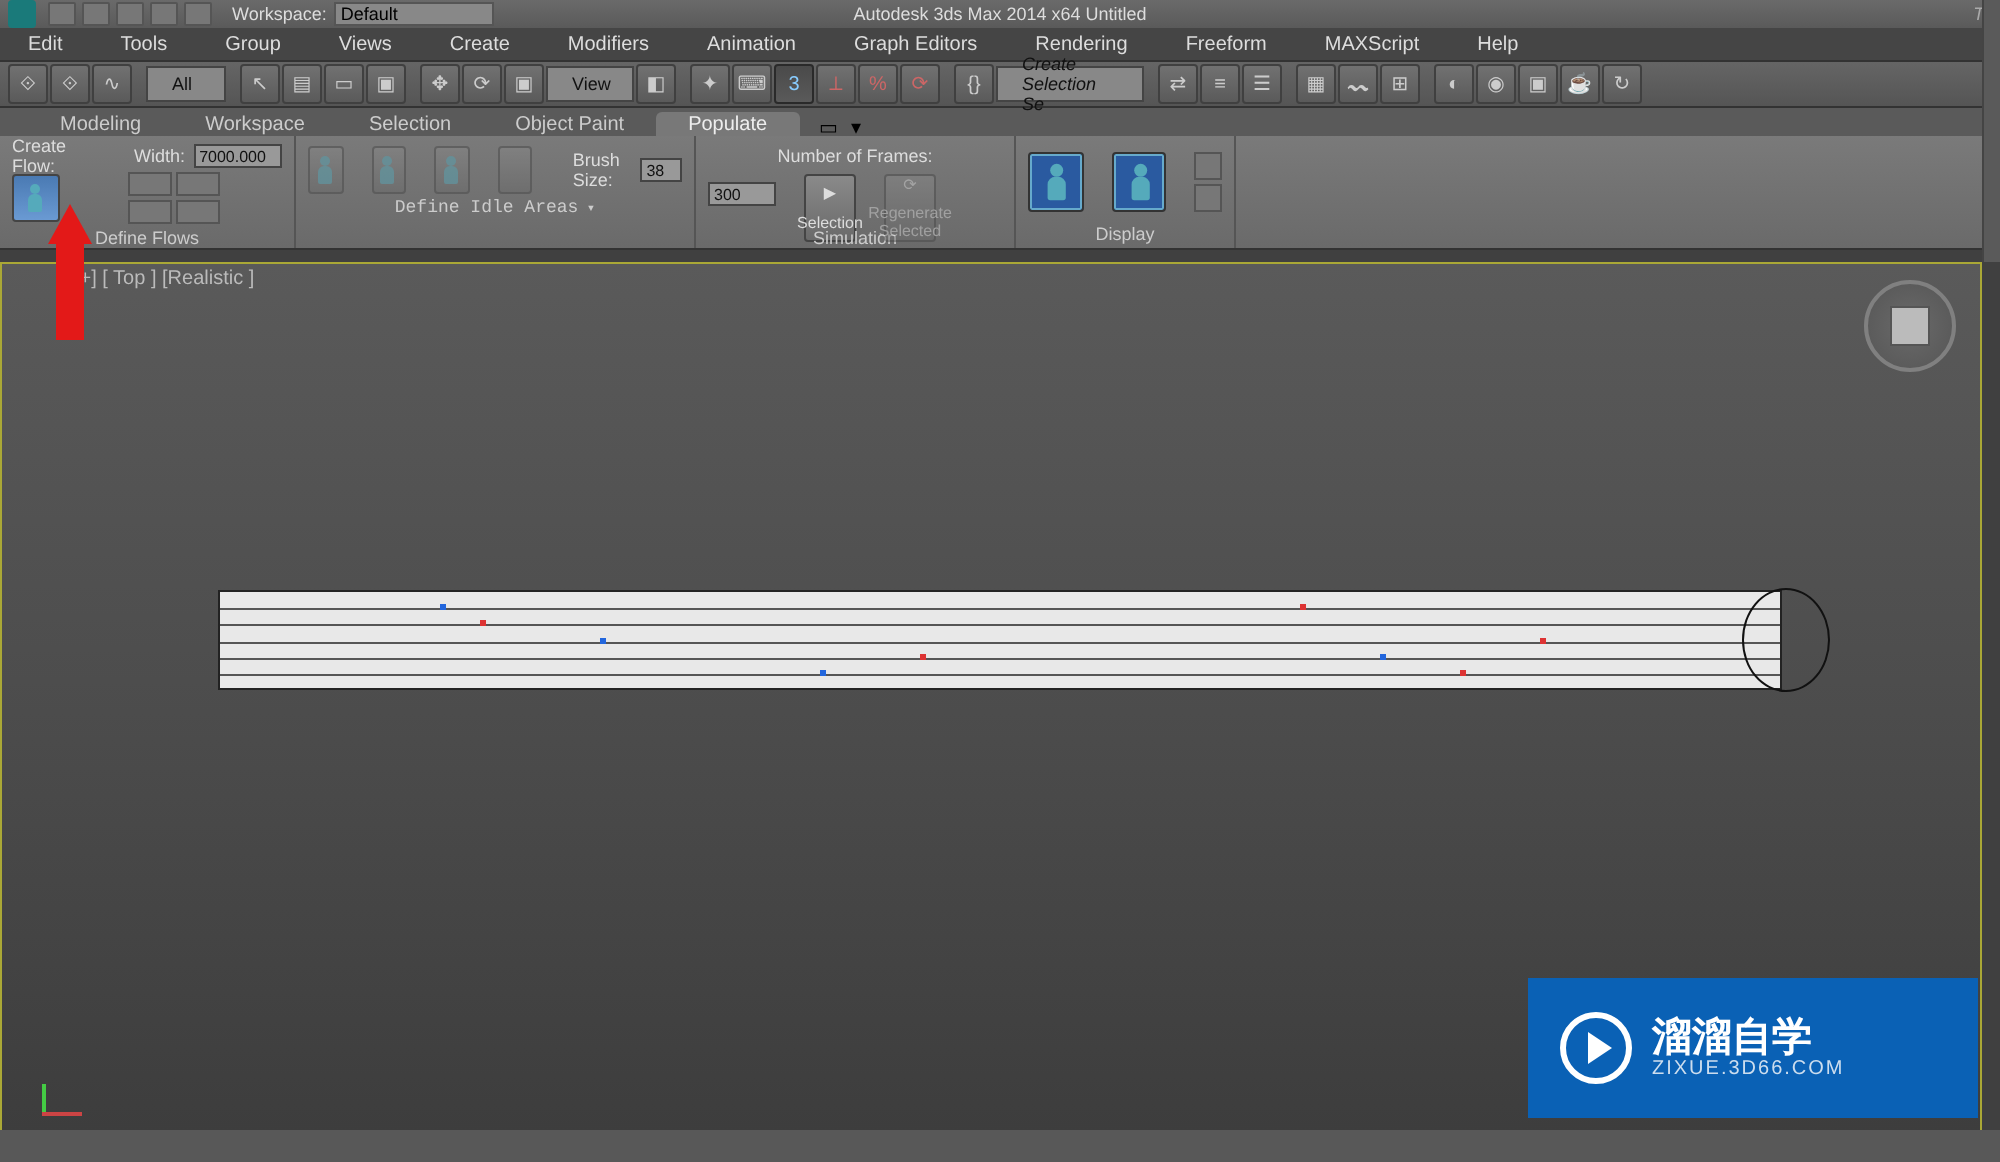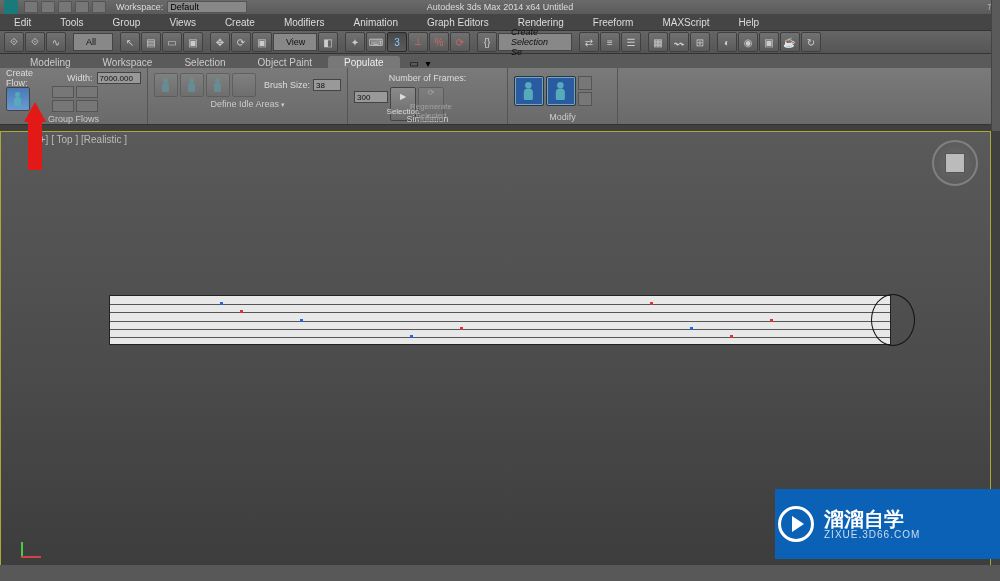--- a/index.html
+++ b/index.html
@@ -30,28 +30,28 @@
     .ribbontabs { height: 14px; background: #5a5a5a; display: flex; align-items: flex-end; padding-left: 14px; gap: 0; font-size: 10px; }
     .ribbontabs .rtab { padding: 1px 16px 0; color: #ccc; cursor: default; }
     .ribbontabs .rtab.active { background: #787878; color: #eee; border-radius: 3px 3px 0 0; }
     .ribbontabs .extras { margin-left: 10px; display: flex; gap: 4px; }
     .ribbontabs .extras span { width: 12px; height: 10px; }
     
     
     .ribbon { height: 57px; background: linear-gradient(#7a7a7a, #6a6a6a); display: flex; border-bottom: 1px solid #333; }
     .rpanel { display: flex; flex-direction: column; padding: 3px 6px 0; border-right: 1px solid #555; font-size: 9px; color: #ddd; }
     .rpanel .row { display: flex; align-items: center; gap: 4px; height: 14px; }
-    .rpanel .iconrow { display: flex; gap: 2px; align-items: center; height: 28px; padding: 2px 0; }
+    .rpanel .iconrow { display: flex; gap: 14px; align-items: center; height: 28px; padding: 2px 0; }
     .rpanel .paneltitle { text-align: center; font-size: 9px; color: #ccc; padding-top: 1px; }
     .rpanel .bigicon { width: 24px; height: 24px; background: linear-gradient(#8a8a8a, #6a6a6a); border: 1px solid #444; border-radius: 2px; display:flex;align-items:center;justify-content:center; }
     .rpanel .bigicon.sel { background: linear-gradient(#4a7ab3, #6a9ad3); }
     .rpanel .smicon { width: 22px; height: 12px; background: #777; border: 1px solid #555; }
     .rpanel .spinner { width: 46px; height: 12px; background: #999; border: 1px solid #444; font-size: 8px; display:flex; align-items:center; padding: 0 2px; color:#111; }
     .rpanel .disabled { opacity: .45; }
-    .rpanel .paneldrop { font-size:9px; color:#ccc; text-align:center; }
+    .rpanel .paneldrop { font-size:9px; color:#ccc; text-align:center;font-family:Liberation Mono, monospace; }
     .rpanel .paneldrop::after { content: " ▾"; font-size: 7px;}
     .simicon { width:26px; height:34px; background: linear-gradient(#8a8a8a,#6a6a6a); border:1px solid #444; border-radius:2px; display:flex; flex-direction:column; align-items:center; justify-content:center; font-size:8px; color:#ddd; text-align:center; gap:1px;}
     .simicon .glyph { width:16px;height:14px; }
     .dispicon { width:30px; height:30px; background: #4a4a4a; border:1px solid #333; border-radius:2px; position:relative; }
     .dispicon.sel { background: #2a5aa0; box-shadow: inset 0 0 0 1px #6ac; }
     
     
     .viewport-frame { position: absolute; top: 131px; left: 0; right: 9px; bottom: 0; background: linear-gradient(#5a5a5a 0%, #4c4c4c 50%, #3c3c3c 100%); border: 1px solid #aaa836; }
     .viewport-frame .label { position: absolute; top: 2px; left: 36px; font-size: 10px; color: #bbb; }
     
@@ -69,21 +69,21 @@
     .viewcube .face { position:absolute; top:13px; left:13px; width:20px; height:20px; background:#bbb; border:1px solid #555; }
     
     
     .flowobj { position:absolute; top:163px; left:108px; width:806px; height:50px; }
     .flowobj .rect { position:absolute; inset:0; right:24px; background:#e8e8e8; border:1px solid #222; }
     .flowobj .rect .lane { position:absolute; left:0; right:0; height:1px; background:#555; }
     .flowobj .ellipse { position:absolute; right:0; top:-1px; width:44px; height:52px; border:1px solid #111; border-radius:50%; }
     .flowobj .dot { position:absolute; width:3px; height:3px; }
     
     
-    .watermark { position:absolute; right:0; bottom:22px; width:225px; height:70px; background:#0a61b5; display:flex; align-items:center; padding: 6px 3px; gap: 10px; }
+    .watermark { position:absolute; right:11px; bottom:22px; width:225px; height:70px; background:#0a61b5; display:flex; align-items:center; padding: 6px 16px; gap: 10px; }
     .watermark .play { width:36px; height:36px; border:3px solid #fff; border-radius:50%; display:flex; align-items:center; justify-content:center; }
     .watermark .play::after { content:""; border-left:12px solid #fff; border-top:8px solid transparent; border-bottom:8px solid transparent; margin-left:3px;}
     .watermark .txt { color:#fff; font-size:20px; font-weight:bold; line-height:1; }
     .watermark .sub { font-size:10px; color:#cde; letter-spacing:1px; }
     
     
     .status { position:absolute; bottom:0; left:0; right:0; height:16px; background:#585858; }
     
     
     .axis { position:absolute; left:18px; bottom:22px; width:22px; height:22px; }
@@ -203,21 +203,21 @@
         <div style="display:flex;gap:2px">
           <div class="smicon"></div>
           <div class="smicon"></div>
         </div>
         <div style="display:flex;gap:2px">
           <div class="smicon"></div>
           <div class="smicon"></div>
         </div>
       </div>
     </div>
-    <div class="paneltitle">Group Flows</div>
+    <div class="paneltitle">Define Flows</div>
   </div>
 
   <div class="rpanel" style="width:200px">
     <div class="iconrow">
       <div class="bigicon disabled">
           <div class="person"></div>
         </div>
       <div class="bigicon disabled">
           <div class="person"></div>
         </div>
@@ -257,21 +257,21 @@
           <div class="person" style="position:absolute;top:7px;left:10px;transform:scale(1.3)"></div>
         </div>
       <div class="dispicon sel">
           <div class="person" style="position:absolute;top:7px;left:10px;transform:scale(1.3)"></div>
         </div>
       <div style="display:flex;flex-direction:column;gap:2px">
         <div class="smicon" style="width:14px;height:14px"></div>
         <div class="smicon" style="width:14px;height:14px"></div>
       </div>
     </div>
-    <div class="paneltitle">Modify</div>
+    <div class="paneltitle">Display</div>
   </div>
 </div>
 
 <div class="rightpanel"></div>
 
 <div class="viewport-frame">
   <div class="label">[+] [ Top ] [Realistic ]</div>
 
   <div class="viewcube">
     <div class="ring"></div>

